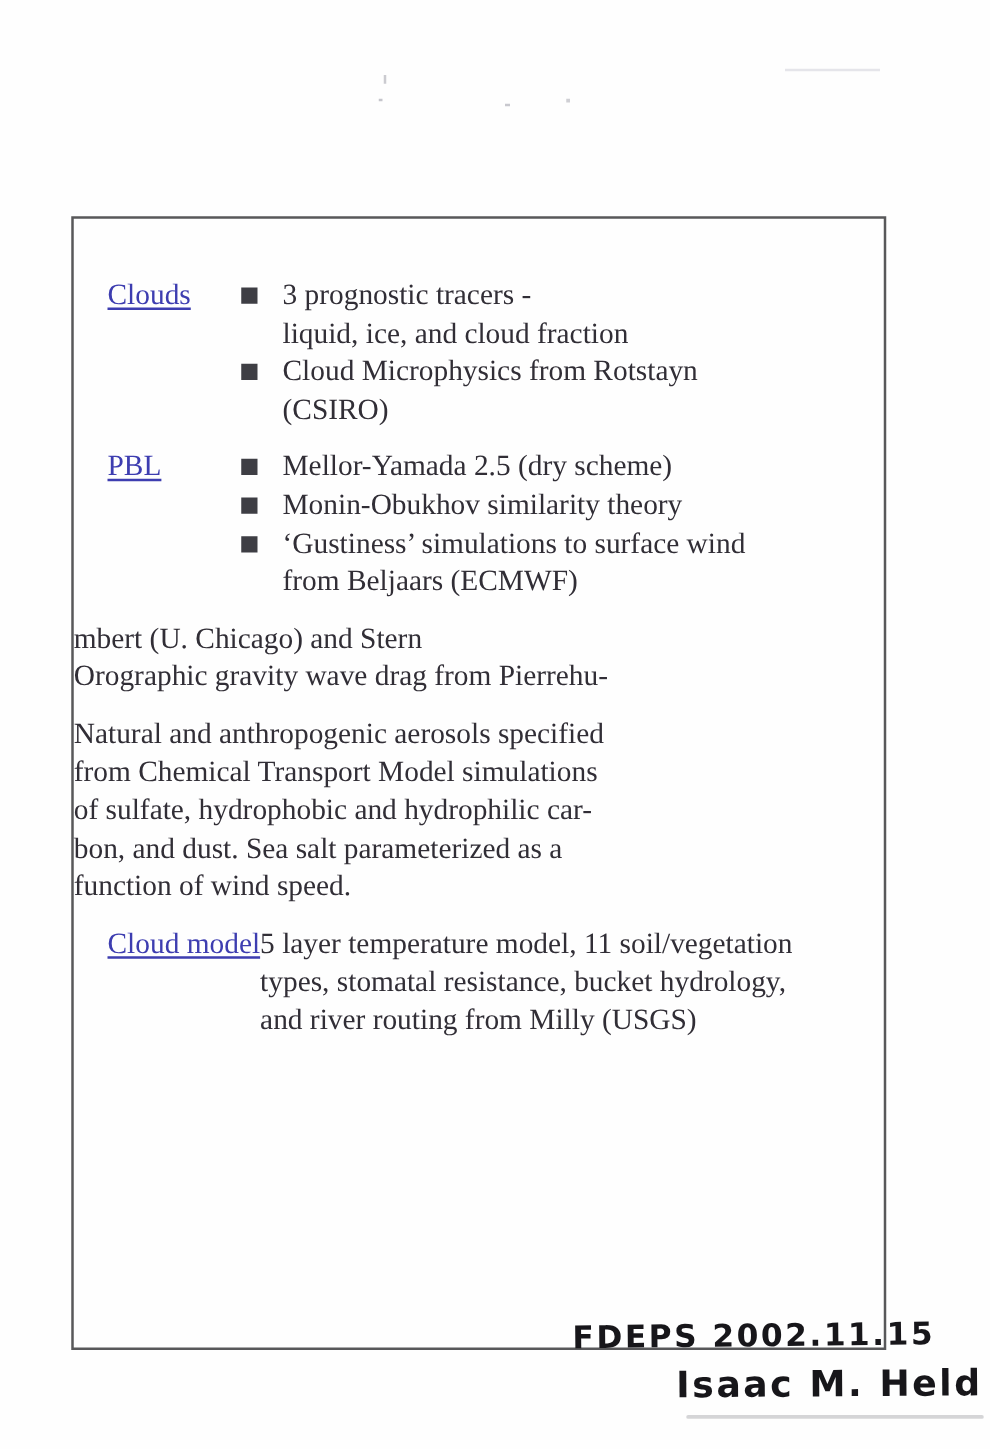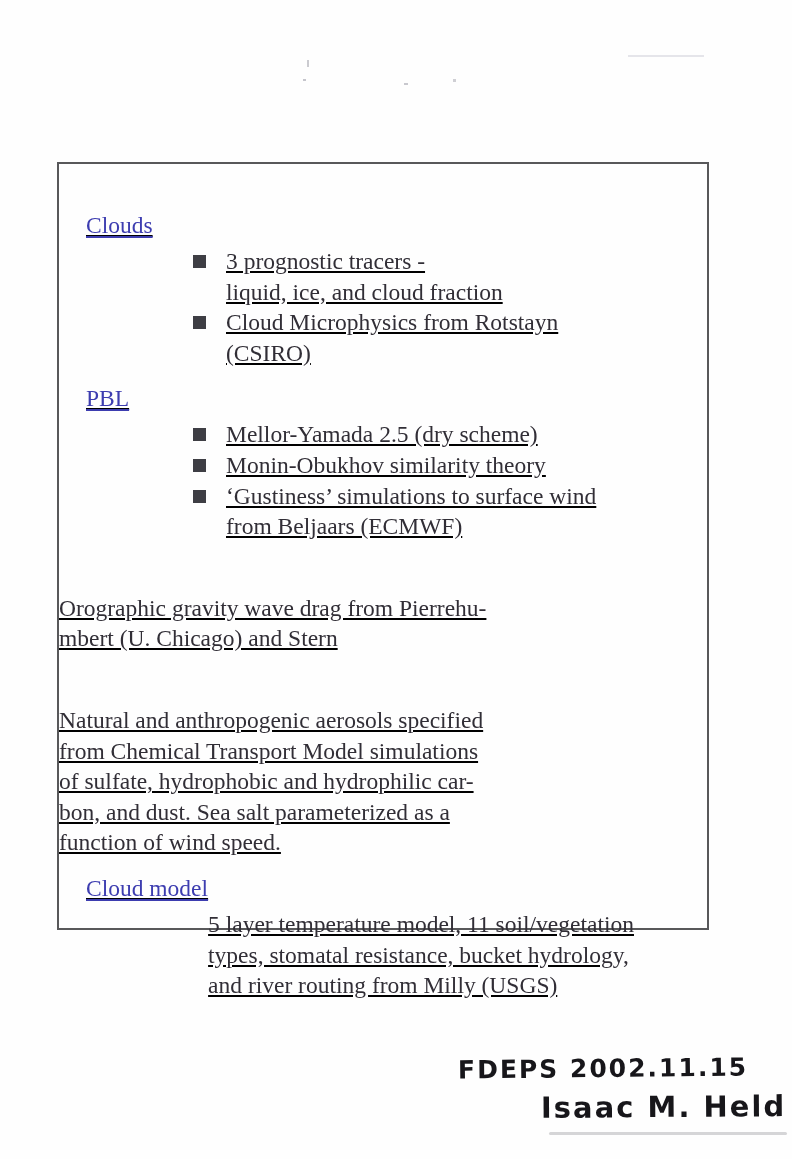--- a/index.html
+++ b/index.html
@@ -6,26 +6,25 @@
   body{background:#ffffff;}
   .page{
     position:relative;
     width:792px;height:1159px;
     background:#fefefe;
     overflow:hidden;
     font-family:"Liberation Serif", serif;
   }
   .slide-box{
     position:absolute;
-    left:57px;top:162px;
-    width:652px;height:768px;
+    left:57px;top:173px;
+    width:652px;height:907px;
     box-sizing:border-box;
     border:2px solid var(--border-color,#58585a);
     background:#fefefe;
-    text-decoration:underline;
   }
   .deflist{
     padding-top:46px;
     font-size:23.5px;
     line-height:30.6px;
     color:var(--text-color,#312e36);
   }
   .section{
     display:flex;
     margin-bottom:15px;
@@ -35,21 +34,20 @@
     margin-left:27px;
     color:var(--term-color,#3d3db0);
     text-decoration:underline;
     text-decoration-thickness:1.5px;
     text-underline-offset:3px;
     white-space:nowrap;
   }
   .content{
     flex:1 1 auto;
     max-width:500px;
-    margin-top:36px;
   }
   .line{white-space:nowrap;}
   .bullet-item{display:flex;align-items:flex-start;}
   .bullet{
     flex:0 0 13px;
     width:13px;height:13px;
     margin:9px 20px 0 0;
     background:var(--bullet-color,#3e3e44);
   }
   .annotation-line{
@@ -138,22 +136,22 @@
               <div class="bullet"></div>
               <div class="lines">
                 <div class="line">‘Gustiness’ simulations to surface wind</div>
                 <div class="line">from Beljaars (ECMWF)</div>
               </div>
             </div>
           </div>
         </div>
         <div class="section">
           <div class="content">
+            <div class="line">mbert (U. Chicago) and Stern</div>
             <div class="line">Orographic gravity wave drag from Pierrehu-</div>
-            <div class="line">mbert (U. Chicago) and Stern</div>
           </div>
         </div>
         <div class="section">
           <div class="content">
             <div class="line">Natural and anthropogenic aerosols specified</div>
             <div class="line">from Chemical Transport Model simulations</div>
             <div class="line">of sulfate, hydrophobic and hydrophilic car-</div>
             <div class="line">bon, and dust. Sea salt parameterized as a</div>
             <div class="line">function of wind speed.</div>
           </div>

